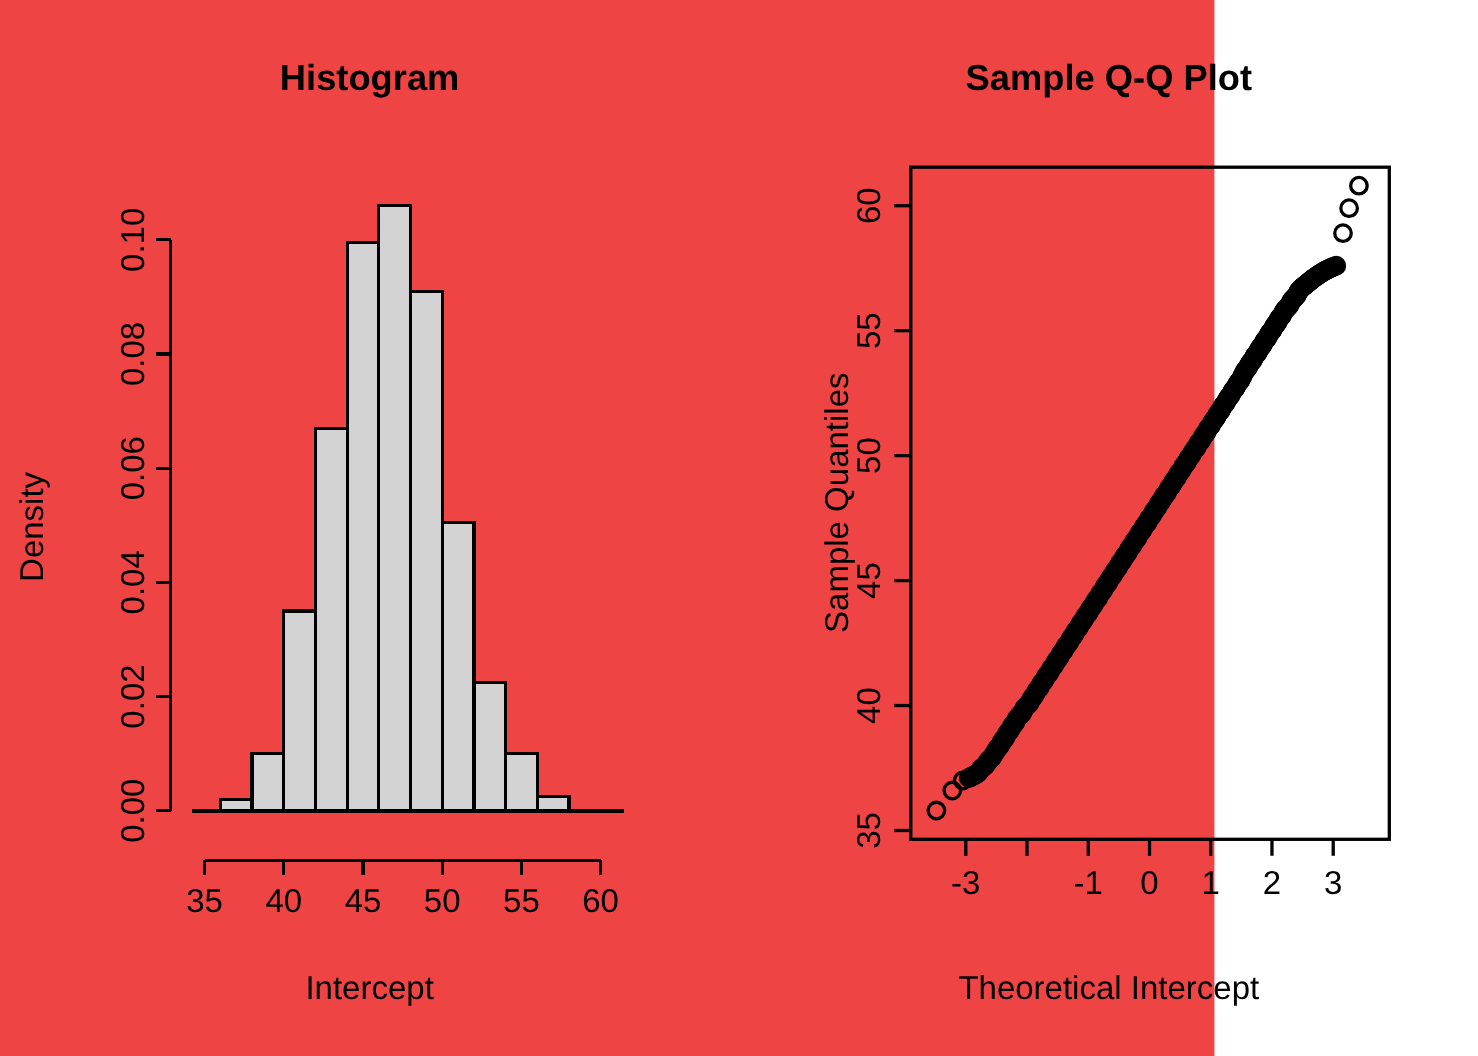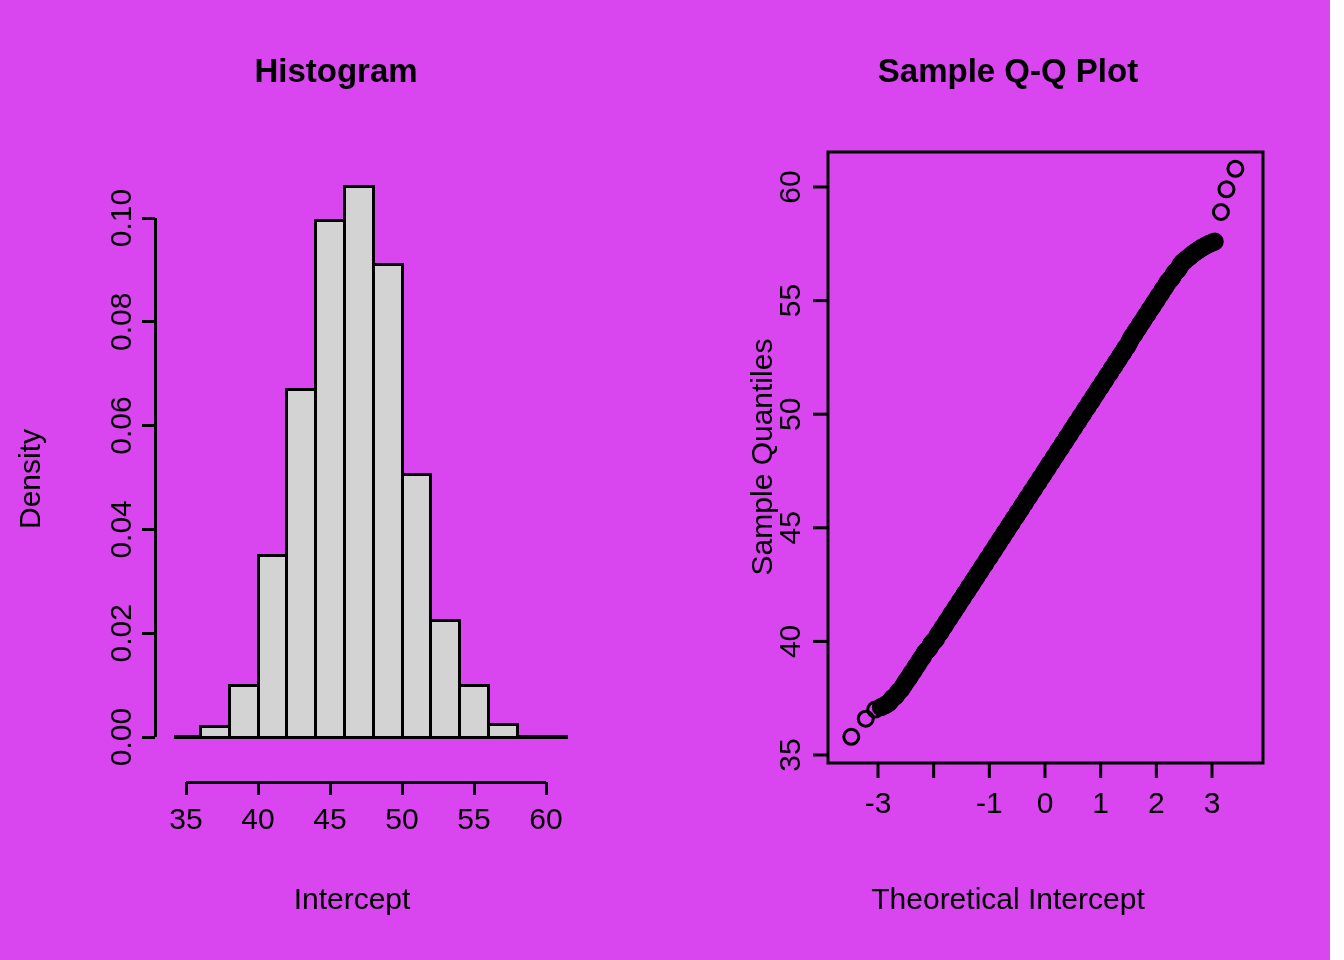--- a/index.html
+++ b/index.html
@@ -9,23 +9,23 @@
   }
   body {
     width: 1344px;
     height: 960px;
     font-family: "Liberation Sans", sans-serif;
     color: #000000;
     overflow: hidden;
   }
   #page {
     position: relative;
-    width: 1330px;
+    width: 1104px;
     height: 960px;
-    background: #d946ef;
+    background: #ef4444;
   }
   .panel {
     position: absolute;
     top: 0;
     width: 672px;
     height: 960px;
   }
   #panel-hist { left: 0; }
   #panel-qq { left: 672px; }
 
@@ -118,21 +118,21 @@
             <text x="330" y="829" text-anchor="middle" class="tick-text">45</text>
             <line x1="402" y1="782" x2="402" y2="795" stroke="#000" stroke-width="3"></line>
             <text x="402" y="829" text-anchor="middle" class="tick-text">50</text>
             <line x1="474" y1="782" x2="474" y2="795" stroke="#000" stroke-width="3"></line>
             <text x="474" y="829" text-anchor="middle" class="tick-text">55</text>
             <line x1="546" y1="782" x2="546" y2="795" stroke="#000" stroke-width="3"></line>
             <text x="546" y="829" text-anchor="middle" class="tick-text">60</text>
           </g>
         </g>
       </svg>
-    <div class="axis-label-x" id="hist-xlabel" style="top:882px;padding-left:16px;">Intercept</div>
+    <div class="axis-label-x" id="hist-xlabel" style="top:882px;">Intercept</div>
     <div class="axis-label-y" id="hist-ylabel" style="top:462px;left:-60px;width:180px;">Density</div>
   </div>
 
   <div class="panel" id="panel-qq">
     <div class="plot-title">Sample Q-Q Plot</div>
     <svg class="plot-canvas" id="qq-svg" viewBox="0 0 672 960" preserveAspectRatio="none" shape-rendering="geometricPrecision">
         <g>
           <rect x="156" y="152" width="435" height="611" fill="none" stroke="#000" stroke-width="3"></rect>
           <g>
             <circle cx="179.28" cy="736.82" r="7.5" fill="none" stroke="#000000" stroke-width="3"></circle>

